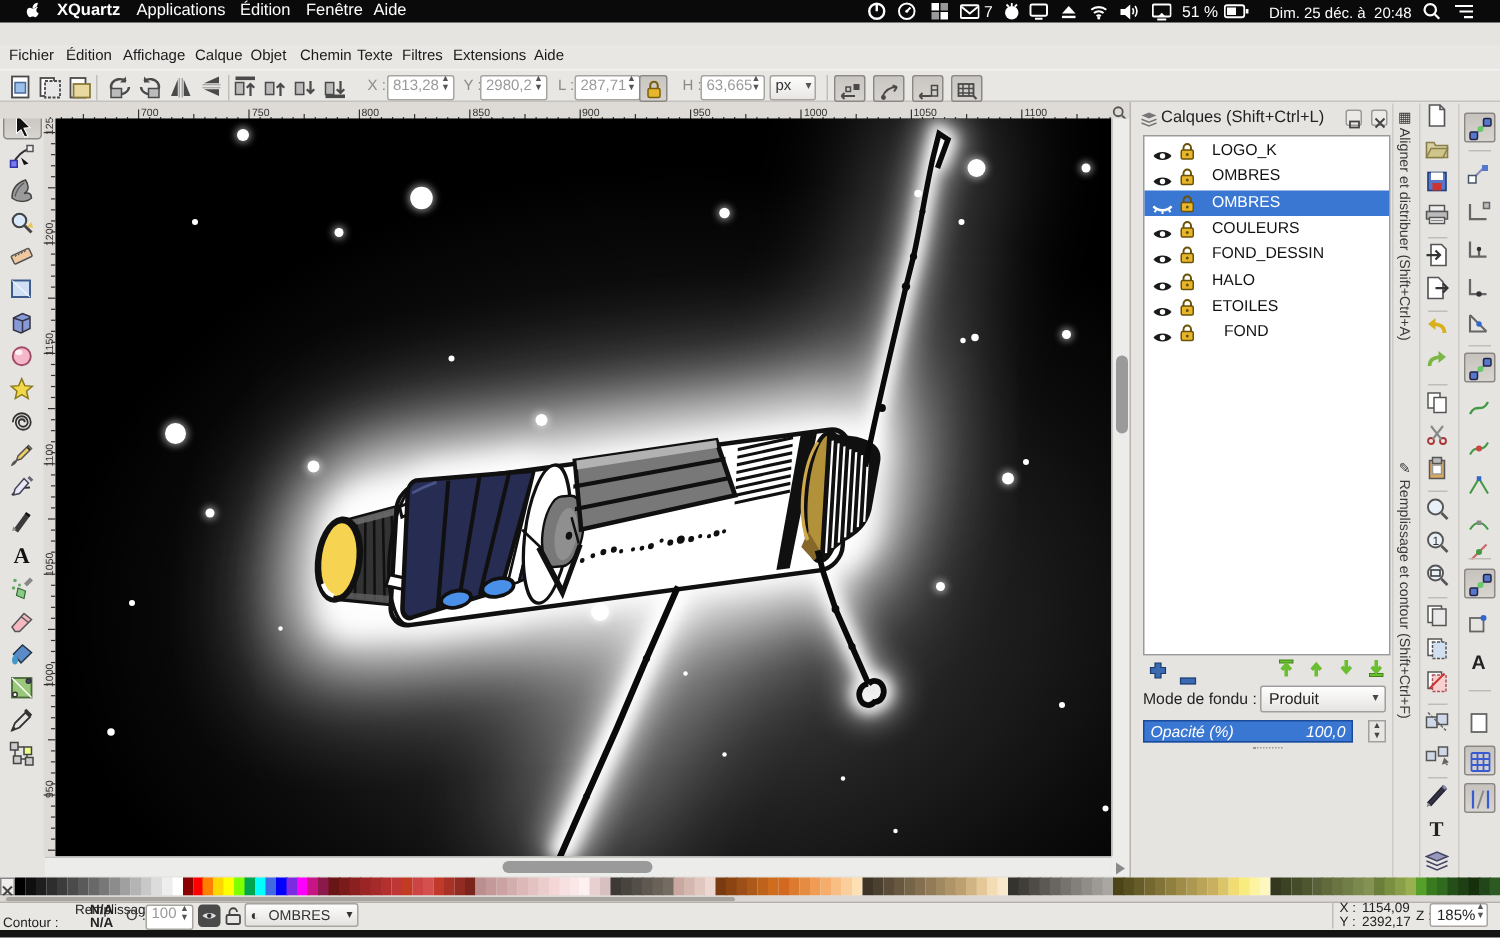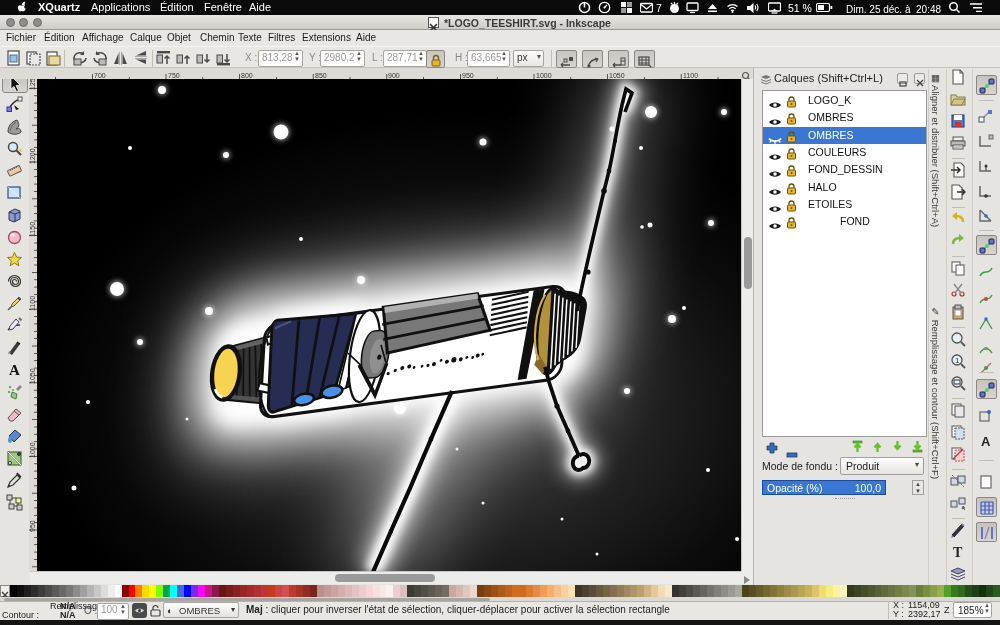--- a/index.html
+++ b/index.html
@@ -63,29 +63,20 @@
           <rect x="14.5" y="5" width="1.8" height="3" fill="#fff"></rect>
         </svg></div>
       <div style="position:absolute;left:846px;top:1.5px;color:#fff;font-size:10px;font-weight:400;">Dim. 25 déc. à&nbsp; 20:48</div>
       <div style="position:absolute;left:948px;top:1px;width:13px;height:13px;"><svg width="13" height="13" viewBox="0 0 13 13" style="">
           <circle cx="5.5" cy="5.5" r="3.8" fill="none" stroke="#fff" stroke-width="1.5"></circle>
           <path d="M8.5 8.5l3 3" stroke="#fff" stroke-width="1.5"></path>
         </svg></div>
       <div style="position:absolute;left:969px;top:1px;width:13px;height:13px;"><svg width="15" height="13" viewBox="0 0 15 13" style="">
           <path d="M1 3h12M4 6.7h9M7 10.4h6" stroke="#fff" stroke-width="1.4"></path>
         </svg></div>
-    </div>
-    <div style="position:absolute;left:0;top:15px;width:1000px;height:15px;background:linear-gradient(#e8e6e3,#cfccc8);border-bottom:1px solid #9c9995;box-sizing:border-box;">
-      <div style="position:absolute;left:6px;top:3px;width:9px;height:9px;border-radius:50%;background:#8f8d8a;border:1px solid #6f6d6a;box-sizing:border-box;"></div>
-      <div style="position:absolute;left:19px;top:3px;width:9px;height:9px;border-radius:50%;background:#8f8d8a;border:1px solid #6f6d6a;box-sizing:border-box;"></div>
-      <div style="position:absolute;left:33px;top:3px;width:9px;height:9px;border-radius:50%;background:#8f8d8a;border:1px solid #6f6d6a;box-sizing:border-box;"></div>
-      <div style="position:absolute;left:428px;top:2px;width:11px;height:11px;background:#fff;border:1px solid #555;box-sizing:border-box;"><svg width="9" height="9" viewBox="0 0 9 9" style="">
-          <path d="M1 1l7 7M8 1l-7 7" stroke="#333" stroke-width="1.6"></path>
-        </svg></div>
-      <div style="position:absolute;left:444px;top:1.5px;font-size:10.5px;font-weight:bold;color:#3a3a3a;">*LOGO_TEESHIRT.svg - Inkscape</div>
     </div>
     <div style="position:absolute;left:0;top:30px;width:1000px;height:16px;background:#e9e7e4;font-size:10px;line-height:16px;color:#1a1a1a;">
       <span style="position:absolute;left:6px;">Fichier</span>
       <span style="position:absolute;left:44px;">Édition</span>
       <span style="position:absolute;left:82px;">Affichage</span>
       <span style="position:absolute;left:130px;">Calque</span>
       <span style="position:absolute;left:167px;">Objet</span>
       <span style="position:absolute;left:200px;">Chemin</span>
       <span style="position:absolute;left:238px;">Texte</span>
       <span style="position:absolute;left:268px;">Filtres</span>
@@ -801,21 +792,21 @@
     <span style="position:absolute;left:808px;top:197.8px;font-size:10.5px;color:#111;">ETOILES</span>
     <div style="position:absolute;left:768px;top:217.1px;"><svg width="14" height="10" viewBox="0 0 14 10" style="">
         <path d="M1 5C3.5 1.5 10.5 1.5 13 5 10.5 8.5 3.5 8.5 1 5z" fill="#1a1a1a"></path>
         <circle cx="7" cy="5" r="1.8" fill="#fff"></circle>
       </svg></div>
     <div style="position:absolute;left:786px;top:215.1px;"><svg width="11" height="12" viewBox="0 0 11 12" style="">
         <rect x="1.5" y="5" width="8" height="6" rx="1" fill="#e8b62a" stroke="#6a5208" stroke-width="1"></rect>
         <path d="M3 5V3.5a2.5 2.5 0 0 1 5 0V5" fill="none" stroke="#6a5208" stroke-width="1.3"></path>
         <circle cx="5.5" cy="8" r="1" fill="#6a5208"></circle>
       </svg></div>
-    <span style="position:absolute;left:840px;top:215.1px;font-size:10.5px;color:#111;">FOND</span>
+    <span style="position:absolute;left:816px;top:215.1px;font-size:10.5px;color:#111;">FOND</span>
     <div style="position:absolute;left:766px;top:440px;"><svg width="12" height="12" viewBox="0 0 12 12" style="">
         <path d="M4 1h4v3h3v4H8v3H4V8H1V4h3z" fill="#3a6ab0" stroke="#1a3a70" stroke-width="0.8"></path>
       </svg></div>
     <div style="position:absolute;left:786px;top:444px;"><svg width="12" height="6" viewBox="0 0 12 6" style="">
         <rect x="1" y="1" width="10" height="4" fill="#3a6ab0" stroke="#1a3a70" stroke-width="0.8"></rect>
       </svg></div>
     <div style="position:absolute;left:851px;top:439px;"><svg width="13" height="13" viewBox="0 0 13 13" style="">
         <rect x="2" y="1" width="9" height="2" fill="#6abf30" stroke="#3a7a10" stroke-width="0.6"></rect>
         <path d="M6.5 12V5M3.5 7.5L6.5 4l3 3.5" fill="none" stroke="#6abf30" stroke-width="2.4"></path>
       </svg></div>
@@ -827,21 +818,21 @@
       </svg></div>
     <div style="position:absolute;left:911px;top:439px;"><svg width="13" height="13" viewBox="0 0 13 13" style="">
         <rect x="2" y="10" width="9" height="2" fill="#6abf30" stroke="#3a7a10" stroke-width="0.6"></rect>
         <path d="M6.5 1v7M3.5 5.5L6.5 9l3-3.5" fill="none" stroke="#6abf30" stroke-width="2.4"></path>
       </svg></div>
     <span style="position:absolute;left:762px;top:460px;font-size:10.5px;color:#222;">Mode de fondu :</span>
     <div style="position:absolute;left:840px;top:457px;width:84px;height:18px;background:linear-gradient(#fefefe,#e6e4e1);border:1px solid #a0a0a0;border-radius:2px;box-sizing:border-box;font-size:10.5px;color:#222;text-decoration:underline;">
       <span style="position:absolute;left:5px;top:2px;">Produit</span>
       <span style="position:absolute;right:4px;top:2px;font-size:8px;color:#444;">▾</span>
     </div>
-    <div style="position:absolute;left:762px;top:480px;width:124px;height:15px;background:#3a77d2;border:1px solid #1a4a9a;box-sizing:border-box;">
+    <div style="position:absolute;left:762px;top:480px;width:140px;height:15px;background:#3a77d2;border:1px solid #1a4a9a;box-sizing:border-box;font-style:italic;">
       <span style="position:absolute;left:4px;top:1px;font-size:10.5px;color:#fff;">Opacité (%)</span>
       <span style="position:absolute;right:4px;top:1px;font-size:10.5px;color:#fff;">100,0</span>
     </div>
     <div style="position:absolute;left:912px;top:480px;width:12px;height:15px;background:#e8e6e3;border:1px solid #a0a0a0;box-sizing:border-box;font-size:6px;color:#444;text-align:center;line-height:7px;">▲<br>▼</div>
     <div style="position:absolute;left:835px;top:498px;width:20px;height:3px;border-top:1px dotted #999;"></div>
     <div style="position:absolute;left:930px;top:72px;width:15px;height:230px;overflow:hidden;"><span style="writing-mode:vertical-rl;font-size:9.5px;color:#3a3a3a;white-space:nowrap;">▦ Aligner et distribuer (Shift+Ctrl+A)</span></div>
     <div style="position:absolute;left:930px;top:306px;width:15px;height:252px;overflow:hidden;"><span style="writing-mode:vertical-rl;font-size:9.5px;color:#3a3a3a;white-space:nowrap;">✎ Remplissage et contour (Shift+Ctrl+F)</span></div>
     <div style="position:absolute;left:950px;top:69px;width:17px;height:17px;"><svg width="16" height="16" viewBox="0 0 16 16" style="">
         <path d="M3 1h7l3 3v11H3z" fill="#fff" stroke="#555" stroke-width="1.1"></path>
         <path d="M10 1v3h3" fill="none" stroke="#555" stroke-width="1.1"></path>
@@ -1229,21 +1220,20 @@
       </svg></div>
     <div style="position:absolute;left:149px;top:603px;width:13px;height:15px;"><svg width="13" height="15" viewBox="0 0 13 15" style="">
         <rect x="2" y="7" width="9" height="6" rx="1" fill="none" stroke="#444" stroke-width="1.2"></rect>
         <path d="M4 7V5a2.5 2.5 0 0 1 5 0" fill="none" stroke="#444" stroke-width="1.2"></path>
       </svg></div>
     <div style="position:absolute;left:163px;top:602px;width:76px;height:16px;background:linear-gradient(#fdfdfd,#e4e2df);border:1px solid #a8a5a1;border-radius:2px;box-sizing:border-box;font-size:9.5px;color:#333;">
       <span style="position:absolute;left:3px;top:2px;">◐</span>
       <span style="position:absolute;left:15px;top:2px;">OMBRES</span>
       <span style="position:absolute;right:3px;top:2px;font-size:8px;">▾</span>
     </div>
-    <span style="position:absolute;left:246px;top:604px;font-size:10px;color:#222;"><b>Maj</b> : cliquer pour inverser l'état de sélection, cliquer-déplacer pour activer la sélection rectangle</span>
     <div style="position:absolute;left:888px;top:601px;width:1px;height:18px;background:#c0bdb9;"></div>
     <span style="position:absolute;left:893px;top:600px;font-size:9px;color:#222;">X :</span>
     <span style="position:absolute;left:908px;top:600px;font-size:9px;color:#222;">1154,09</span>
     <span style="position:absolute;left:893px;top:609px;font-size:9px;color:#222;">Y :</span>
     <span style="position:absolute;left:908px;top:609px;font-size:9px;color:#222;">2392,17</span>
     <span style="position:absolute;left:944px;top:605px;font-size:9px;color:#222;">Z :</span>
     <div style="position:absolute;left:953px;top:602px;width:39px;height:16px;background:#fff;border:1px solid #a8a5a1;border-radius:2px;box-sizing:border-box;">
       <span style="position:absolute;left:4px;top:1.5px;font-size:10px;color:#222;">185%</span>
       <span style="position:absolute;right:1px;top:-1px;font-size:6px;color:#555;">▲<br>▼</span>
     </div>

